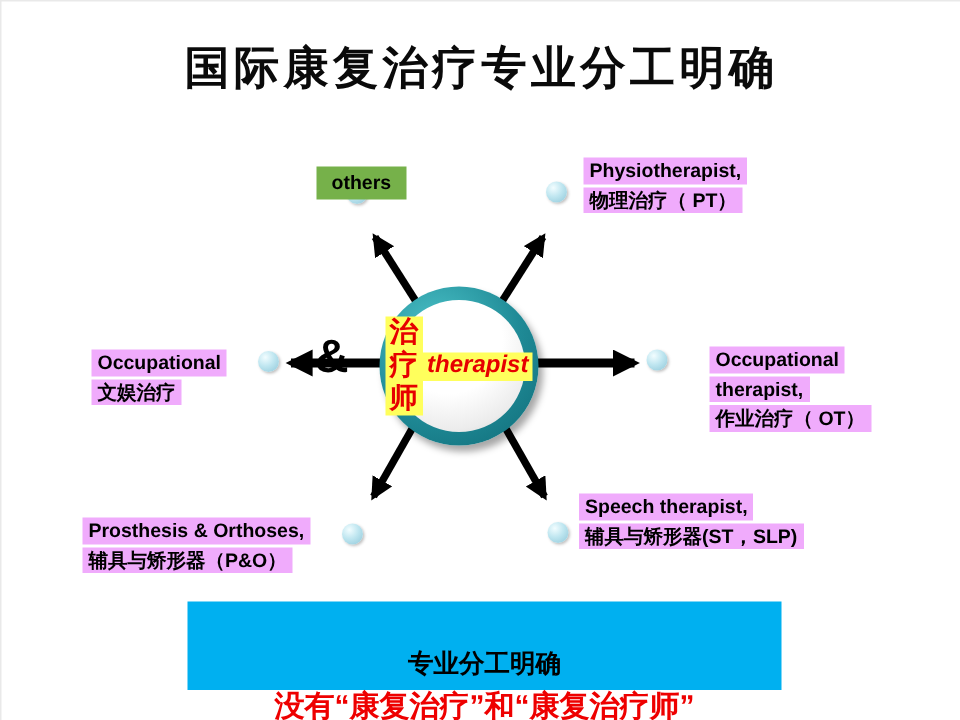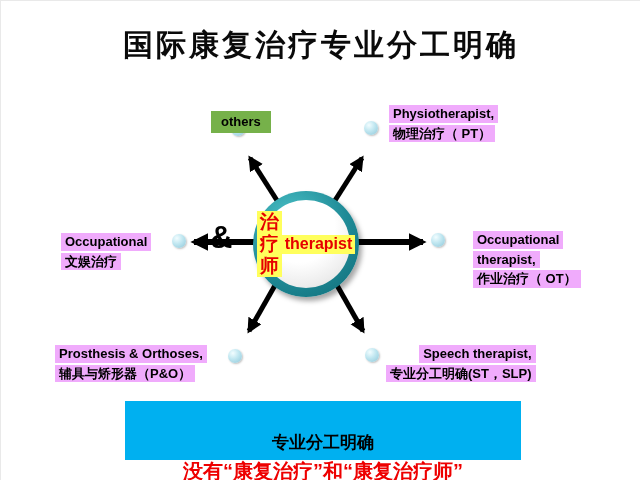--- a/index.html
+++ b/index.html
@@ -23,21 +23,21 @@
   }
   .hub-inner {
     width:88px; height:88px; border-radius:50%;
     background: radial-gradient(circle at 42% 30%, #ffffff 45%, #ececec 75%, #c9c9c9 100%);
     display:flex; flex-direction:row; align-items:center; justify-content:center;
   }
   .hub-zh, .hub-en {
     color:#e60000; font-weight:bold; background:#ffff5c; padding:0 3px; line-height:1.15;
   }
   .hub-zh { font-size:19px; }
-  .hub-en { font-size:16px; margin-top:1px; }
+  .hub-en { font-size:16px; margin-top:1px;font-style:italic; }
   .node { position:absolute; }
   .node .line { line-height:0; margin-bottom:2px; white-space:nowrap; }
   .strip {
     display:inline-block; background:#f0abfc; color:#000;
     font-weight:bold; font-size:13px; line-height:1.35; padding:0 4px;
   }
   .strip-green {
     display:inline-block; background:#76b14a; color:#000;
     font-weight:bold; font-size:13px; line-height:1.5; padding:1px 10px;
   }
@@ -112,23 +112,23 @@
     <div class="line"><span class="strip">Occupational</span></div>
     <div class="line"><span class="strip">therapist,</span></div>
     <div class="line"><span class="strip">作业治疗（ OT）</span></div>
   </div>
 
   <div class="node" style="left:54px; top:344px;">
     <div class="line"><span class="strip">Prosthesis &amp; Orthoses,</span></div>
     <div class="line"><span class="strip">辅具与矫形器（P&amp;O）</span></div>
   </div>
 
-  <div class="node" style="left:385px; top:344px;text-align:right;">
+  <div class="node" style="left:385px; top:328px;">
     <div class="line"><span class="strip">Speech therapist,</span></div>
-    <div class="line"><span class="strip">专业分工明确(ST，SLP)</span></div>
+    <div class="line"><span class="strip">辅具与矫形器(ST，SLP)</span></div>
   </div>
 
   <div class="footer-box">
     <div class="footer-line1">专业分工明确</div>
     <div class="footer-line2">没有“康复治疗”和“康复治疗师”</div>
   </div>
 
 </div>
 
 </body></html>

